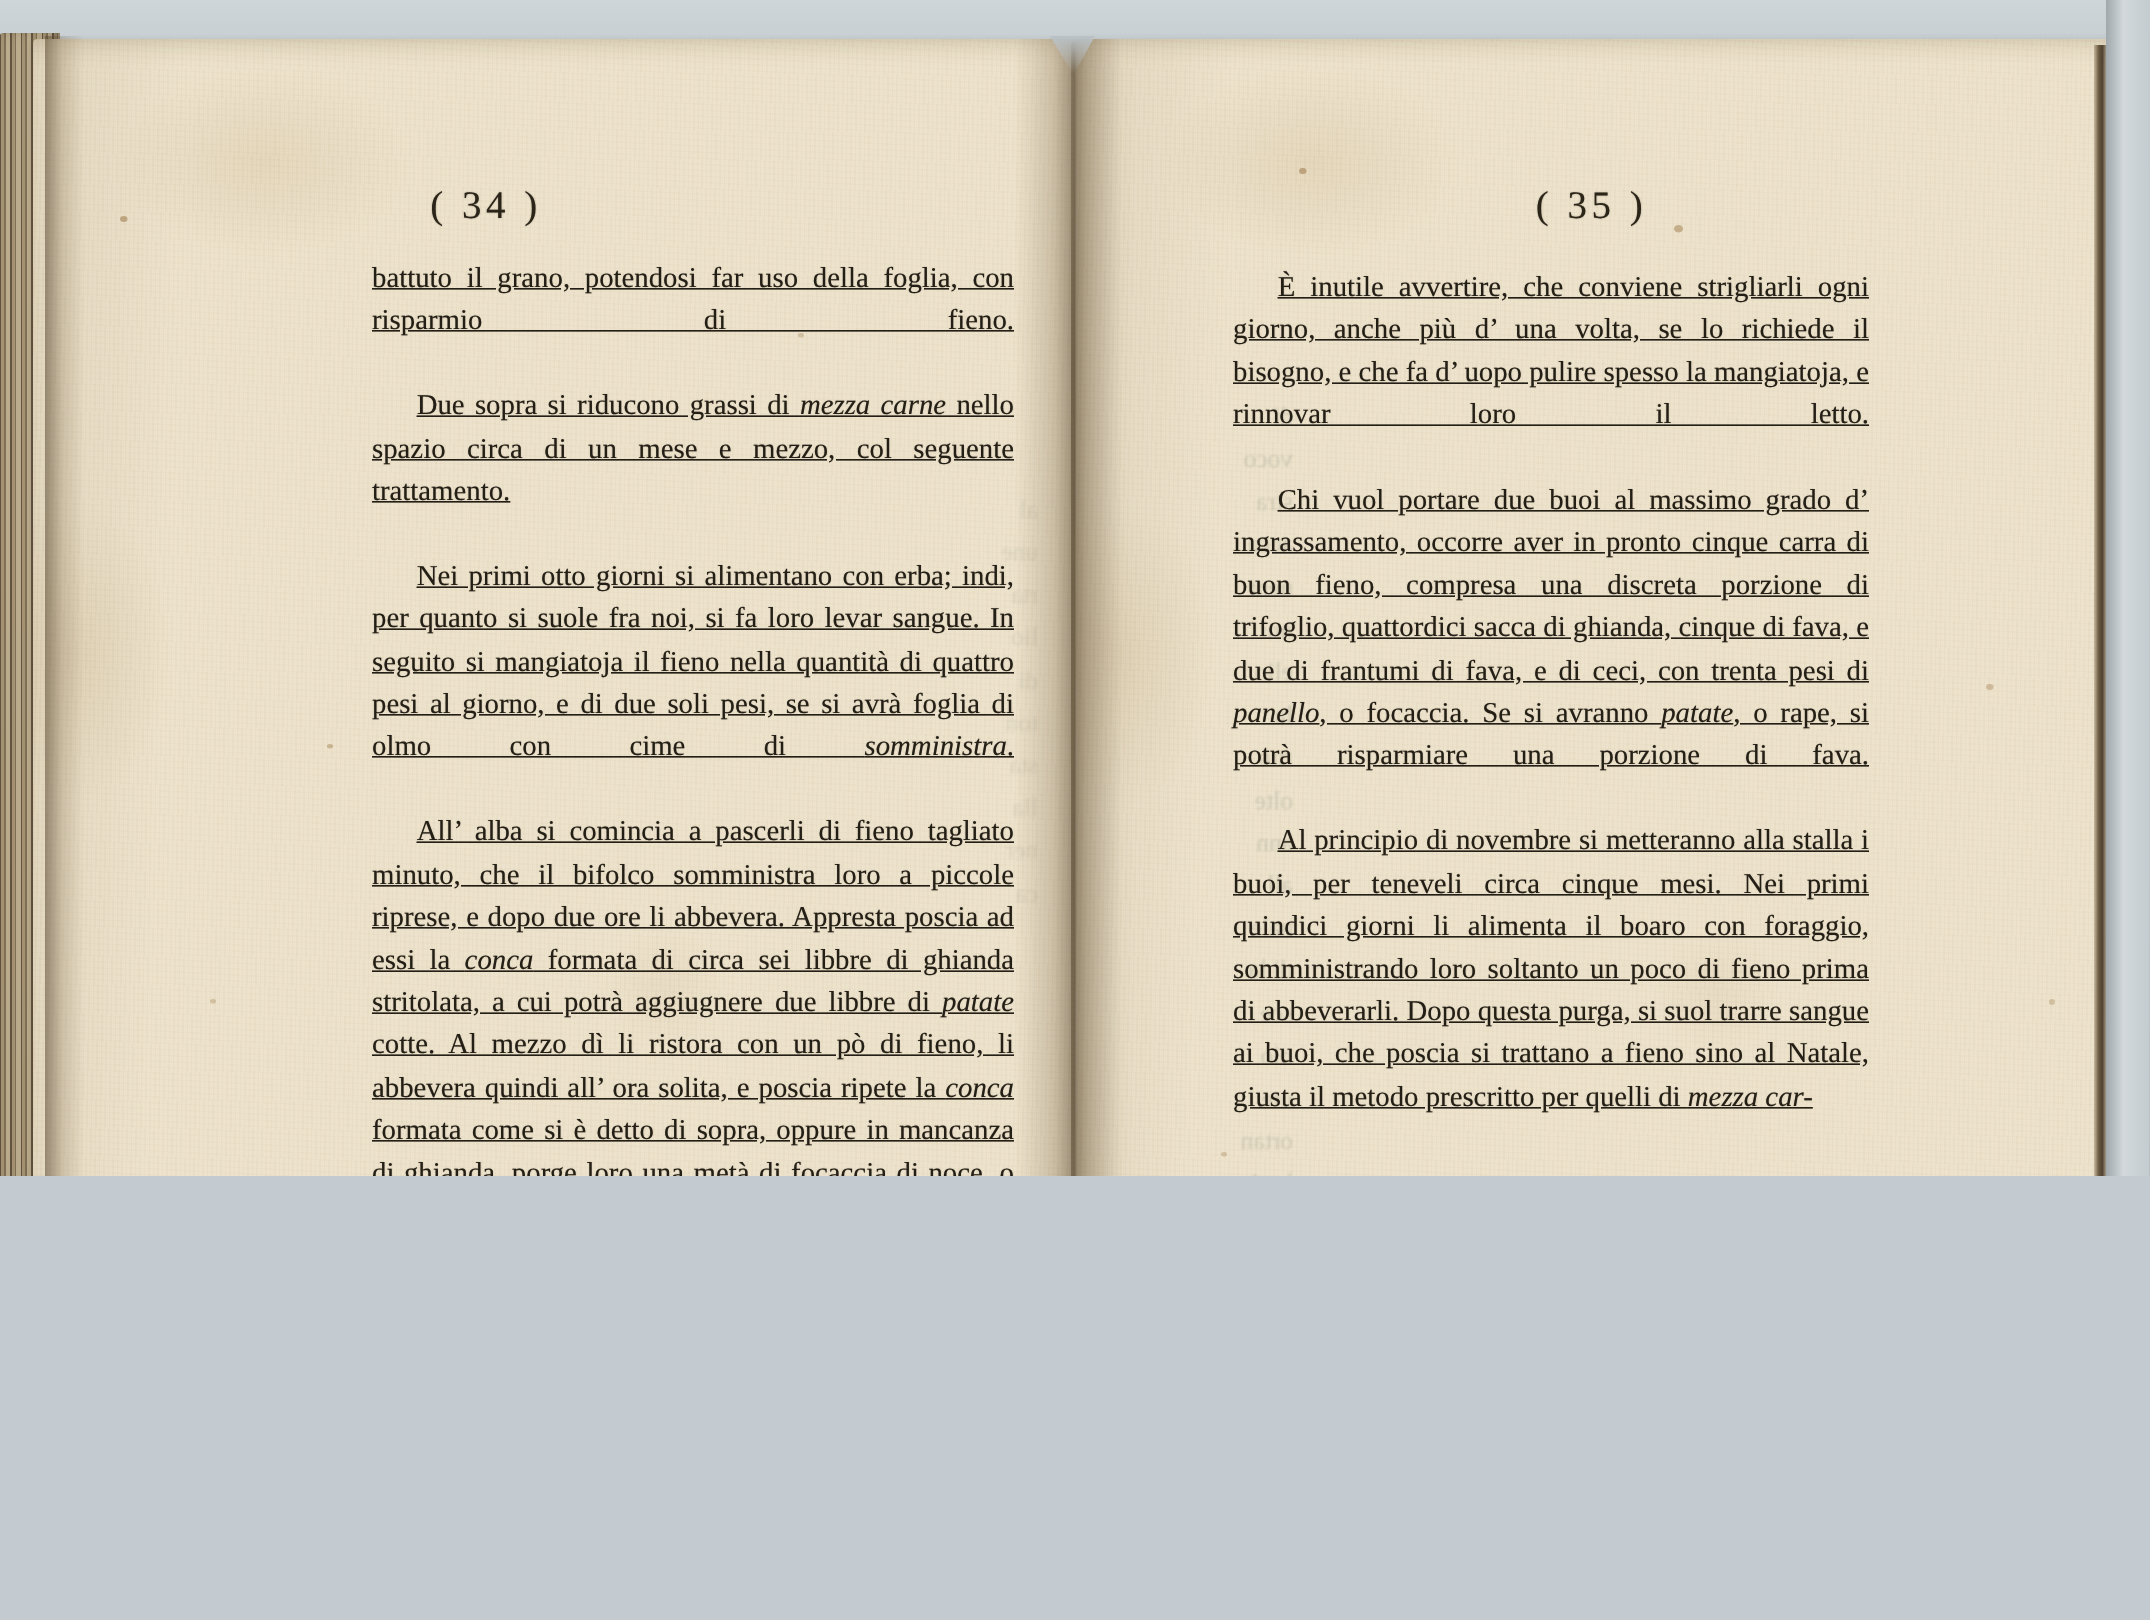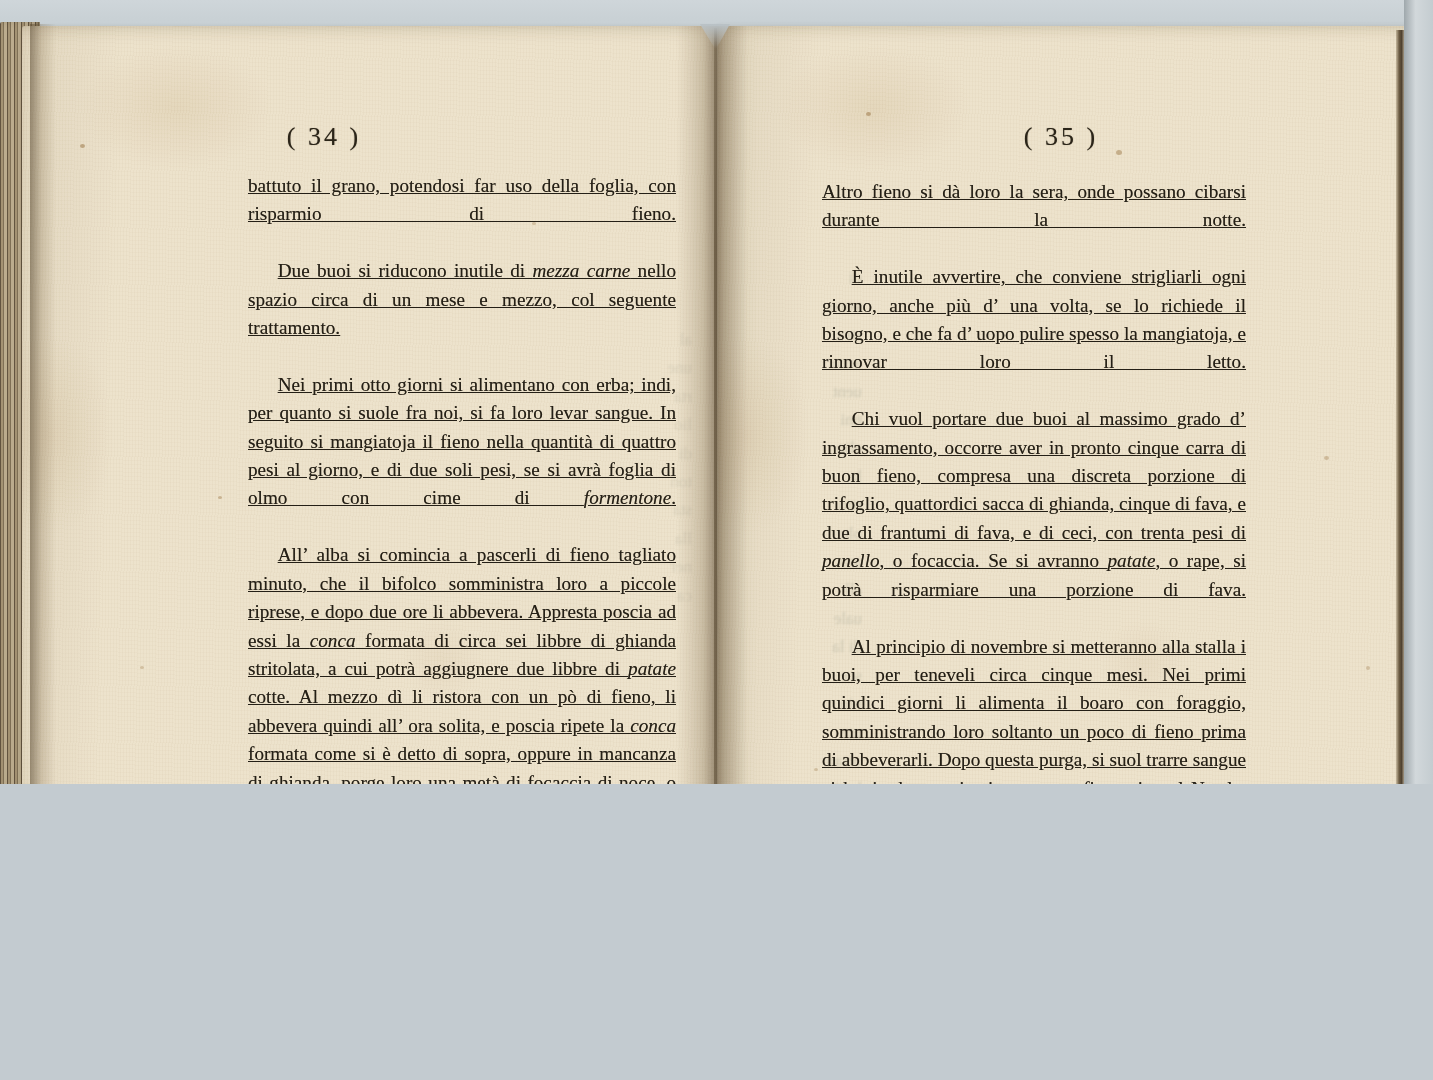--- a/index.html
+++ b/index.html
@@ -230,22 +230,22 @@
 <div id="scan">
 
   <div id="fore-edge-left"></div>
 
   <div class="sheet" id="sheet-left">
     <div class="fibre"></div>
     <div class="page-inner">
       <div class="folio" id="folio-left">( 34 )</div>
       <div class="column" id="col-left">
           <p><span>battuto il grano, potendosi far uso della foglia, con risparmio di fieno.</span></p>
-          <p class="indent"><span>Due buoi si riducono inutile di </span><i>mezza carne</i><span> nello spazio circa di un mese e mezzo, col seguente trattamento.</span></p>
-          <p class="indent"><span>Nei primi otto giorni si alimentano con erba; indi, per quanto si suole fra noi, si fa loro levar sangue. In seguito si mangiatoja il fieno nella quantità di quattro pesi al giorno, e di due soli pesi, se si avrà foglia di olmo con cime di </span><i>formentone</i><span>.</span></p>
+          <p class="indent"><span>Due sopra si riducono grassi di </span><i>mezza carne</i><span> nello spazio circa di un mese e mezzo, col seguente trattamento.</span></p>
+          <p class="indent"><span>Nei primi otto giorni si alimentano con erba; indi, per quanto si suole fra noi, si fa loro levar sangue. In seguito si mangiatoja il fieno nella quantità di quattro pesi al giorno, e di due soli pesi, se si avrà foglia di olmo con cime di </span><i>somministra</i><span>.</span></p>
           <p class="indent nostretch"><span>All’ alba si comincia a pascerli di fieno tagliato minuto, che il bifolco somministra loro a piccole riprese, e dopo due ore li abbevera. Appresta poscia ad essi la </span><i>conca</i><span> formata di circa sei libbre di ghianda stritolata, a cui potrà aggiugnere due libbre di </span><i>patate</i><span> cotte. Al mezzo dì li ristora con un pò di fieno, li abbevera quindi all’ ora solita, e poscia ripete la </span><i>conca</i><span> formata come si è detto di sopra, oppure in mancanza di ghianda, porge loro una metà di focaccia di noce, o di lino.</span></p>
         </div>
       <div id="showthrough-left">al
 une
 rta
 lio
 di
 ton
 sta
 lla
@@ -283,21 +283,20 @@
 di la
 sce
 nio
 ute
 ortan
 le si
 una
 eril
 la </div>
       <div class="column" id="col-right">
-          <p><span>Altro fieno si dà loro la sera, onde possano cibarsi durante la notte.</span></p>
           <p class="indent"><span>È inutile avvertire, che conviene strigliarli ogni giorno, anche più d’ una volta, se lo richiede il bisogno, e che fa d’ uopo pulire spesso la mangiatoja, e rinnovar loro il letto.</span></p>
           <p class="indent"><span>Chi vuol portare due buoi al massimo grado d’ ingrassamento, occorre aver in pronto cinque carra di buon fieno, compresa una discreta porzione di trifoglio, quattordici sacca di ghianda, cinque di fava, e due di frantumi di fava, e di ceci, con trenta pesi di </span><i>panello</i><span>, o focaccia. Se si avranno </span><i>patate</i><span>, o rape, si potrà risparmiare una porzione di fava.</span></p>
           <p class="indent nostretch"><span>Al principio di novembre si metteranno alla stalla i buoi, per teneveli circa cinque mesi. Nei primi quindici giorni li alimenta il boaro con foraggio, somministrando loro soltanto un poco di fieno prima di abbeverarli. Dopo questa purga, si suol trarre sangue ai buoi, che poscia si trattano a fieno sino al Natale, giusta il metodo prescritto per quelli di </span><i>mezza car-</i></p>
         </div>
 
       <span class="speck" style="left:148px; top:86px; width:5px; height:4px;"></span>
       <span class="speck" style="left:398px; top:124px; width:6px; height:5px; background:rgba(150,112,62,.45);"></span>
       <span class="speck" style="left:606px; top:430px; width:5px; height:4px; background:rgba(150,112,62,.34);"></span>
       <span class="speck" style="left:540px; top:916px; width:5px; height:4px; background:rgba(150,112,62,.36);"></span>
       <span class="speck" style="left:96px; top:742px; width:4px; height:3px; background:rgba(150,112,62,.30);"></span>

